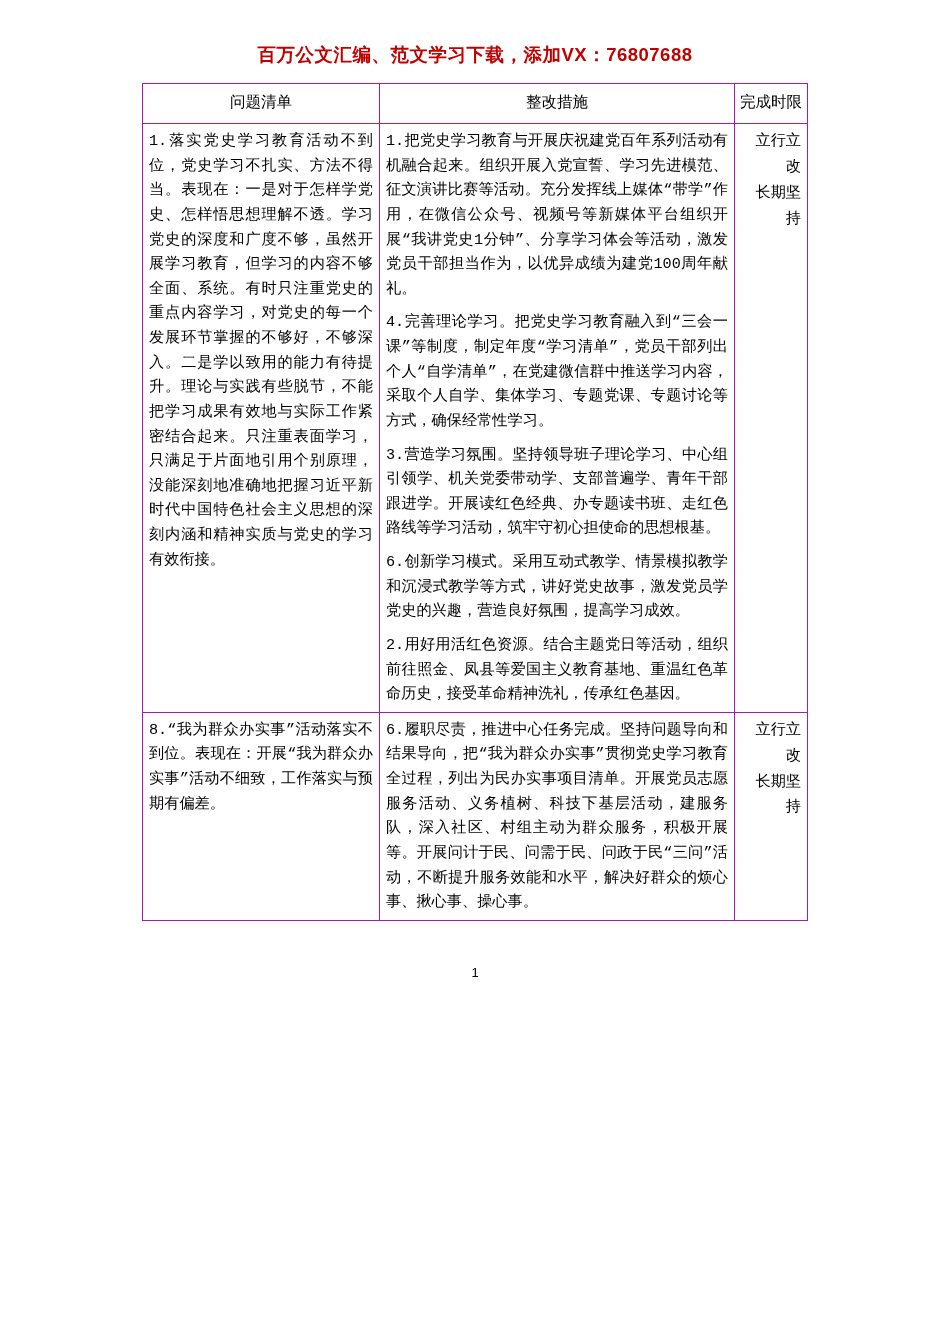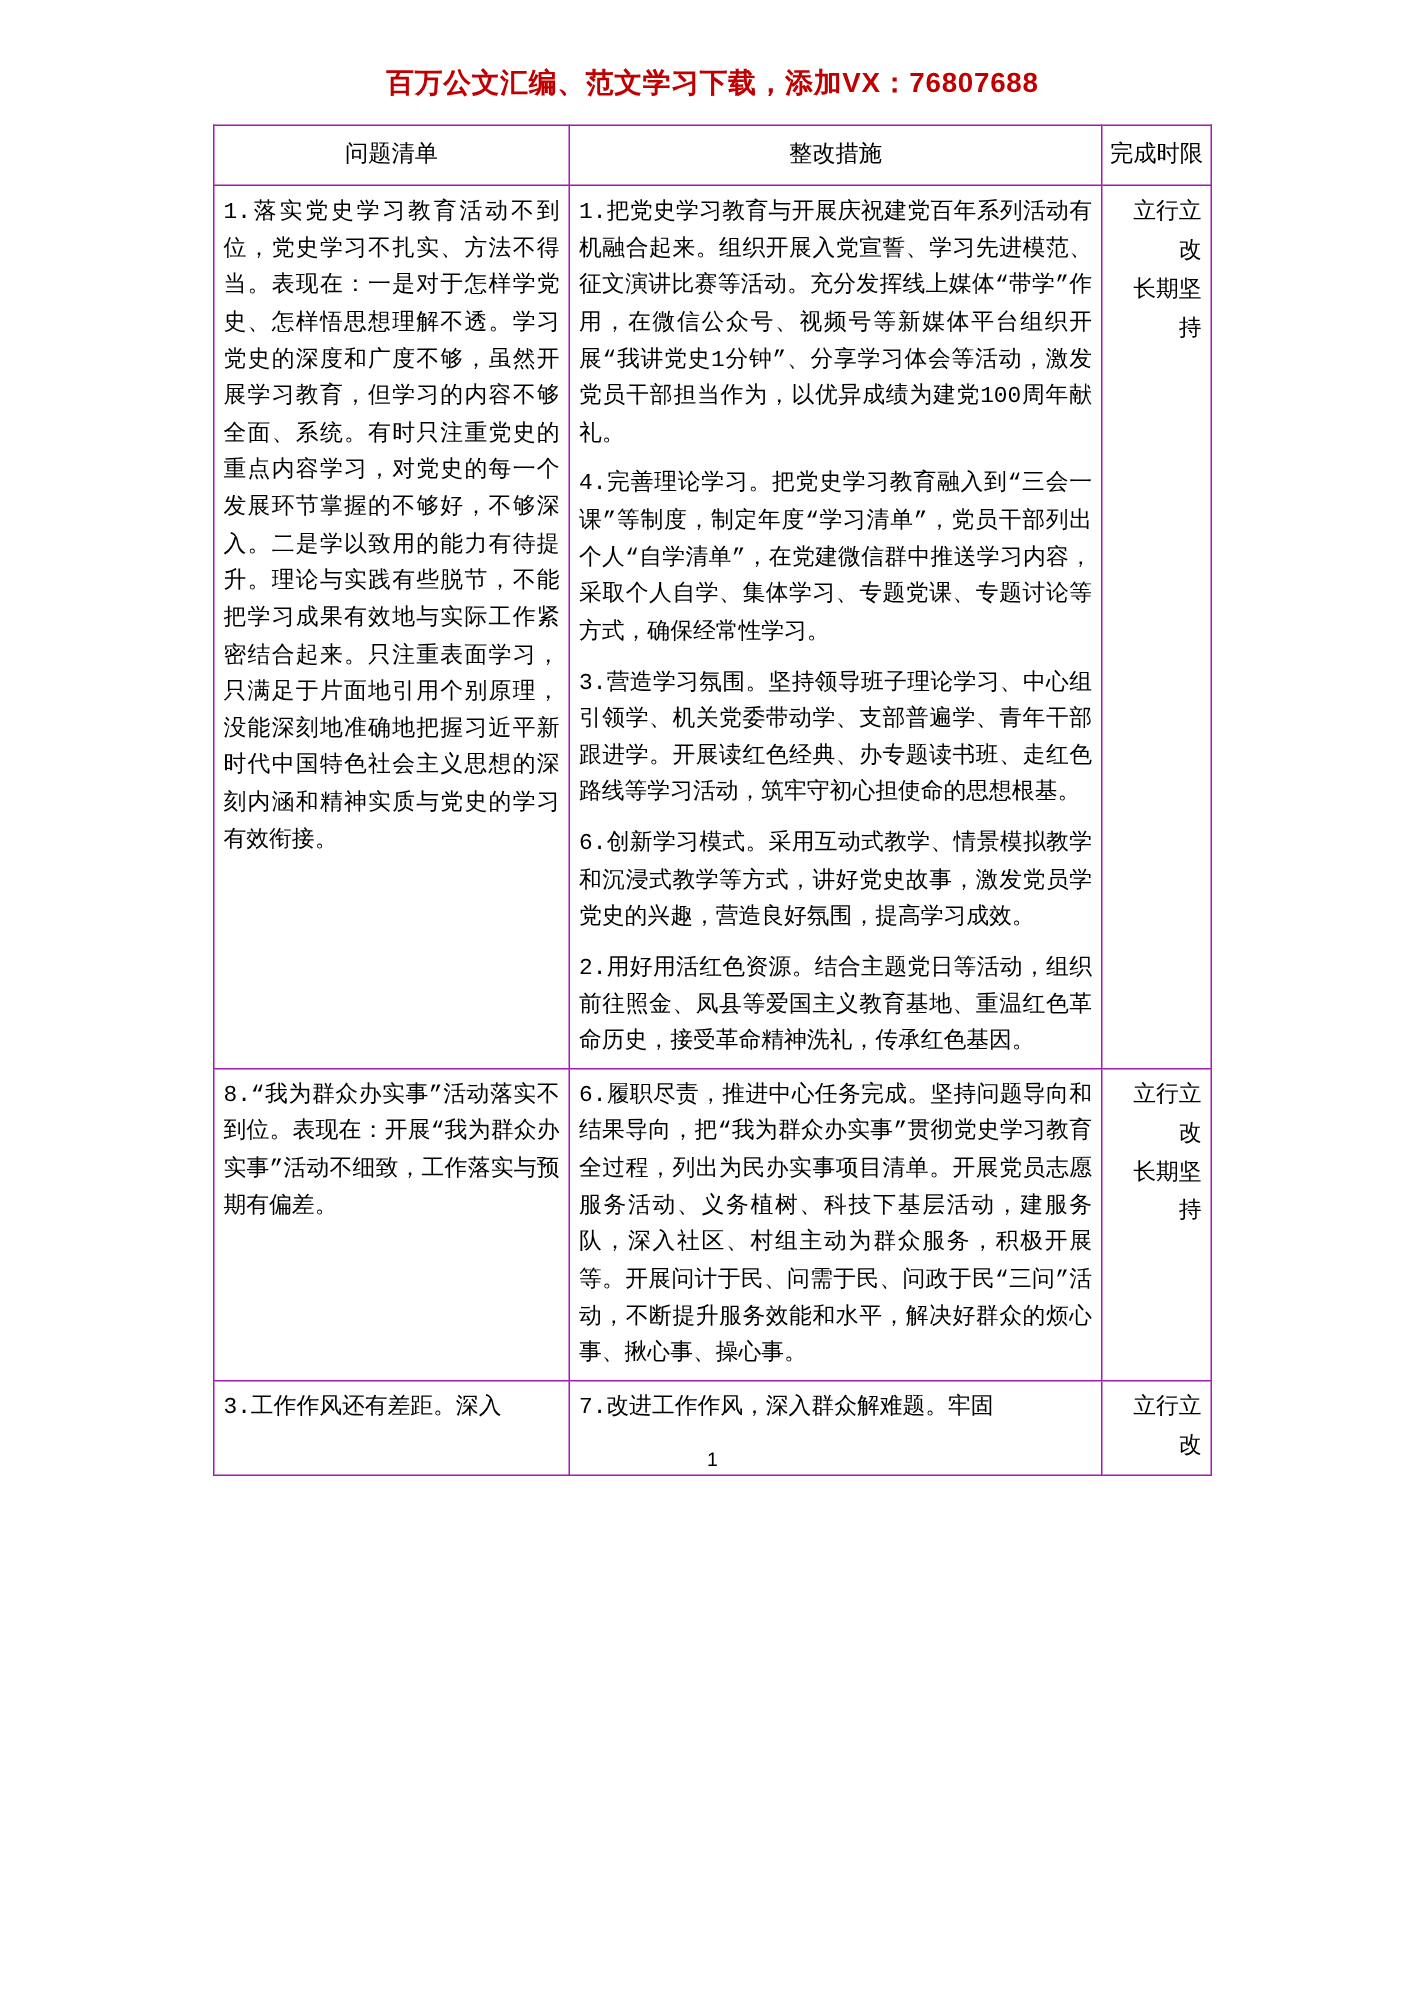--- a/index.html
+++ b/index.html
@@ -133,29 +133,18 @@
           <p>8.“我为群众办实事”活动落实不到位。表现在：开展“我为群众办实事”活动不细致，工作落实与预期有偏差。</p>
         </td>
         <td class="cell-measures">
           <p>6.履职尽责，推进中心任务完成。坚持问题导向和结果导向，把“我为群众办实事”贯彻党史学习教育全过程，列出为民办实事项目清单。开展党员志愿服务活动、义务植树、科技下基层活动，建服务队，深入社区、村组主动为群众服务，积极开展等。开展问计于民、问需于民、问政于民“三问”活动，不断提升服务效能和水平，解决好群众的烦心事、揪心事、操心事。</p>
         </td>
         <td class="cell-deadline deadline-mid">
           <span>立行立改</span>
           <span>长期坚持</span>
         </td>
       </tr>
-      <tr>
-        <td class="cell-issue">
-          <p>3.工作作风还有差距。深入</p>
-        </td>
-        <td class="cell-measures">
-          <p>7.改进工作作风，深入群众解难题。牢固</p>
-        </td>
-        <td class="cell-deadline">
-          <span>立行立改</span>
-        </td>
-      </tr>
     </tbody>
   </table>
 
   <div class="page-number">1</div>
 
 </div>
 
 </body></html>

